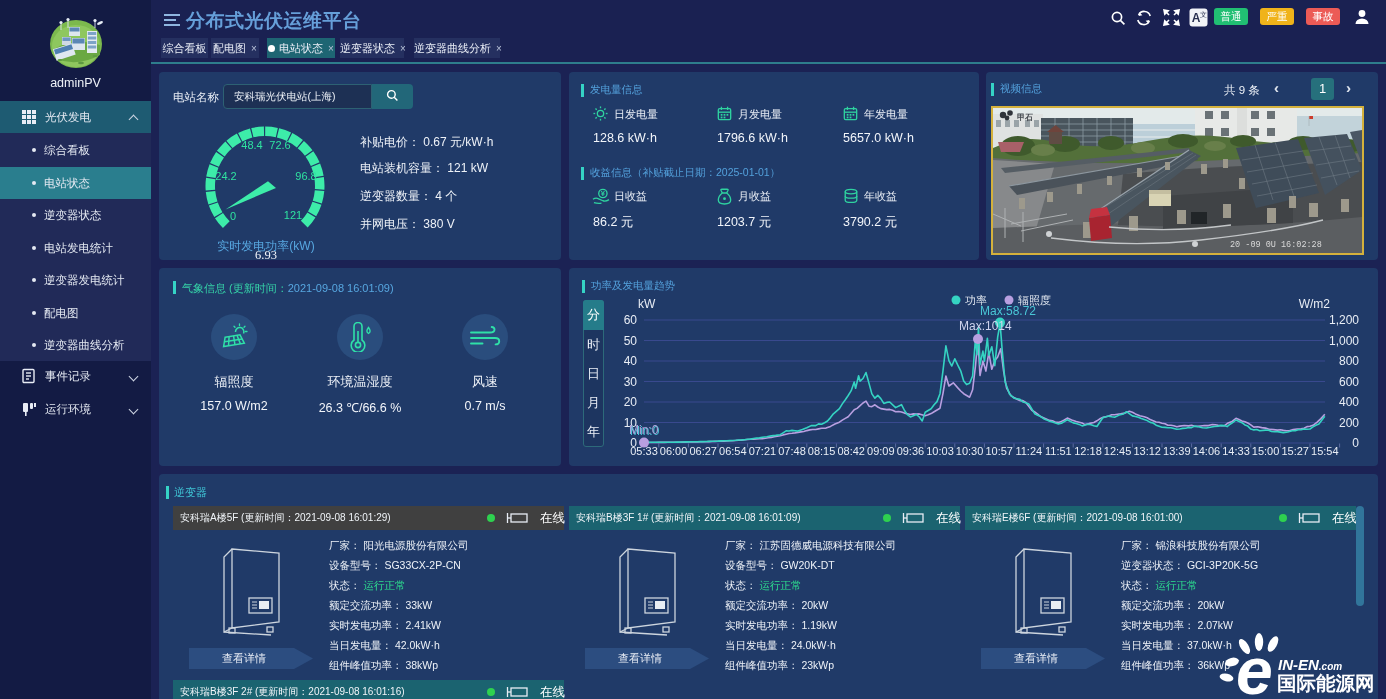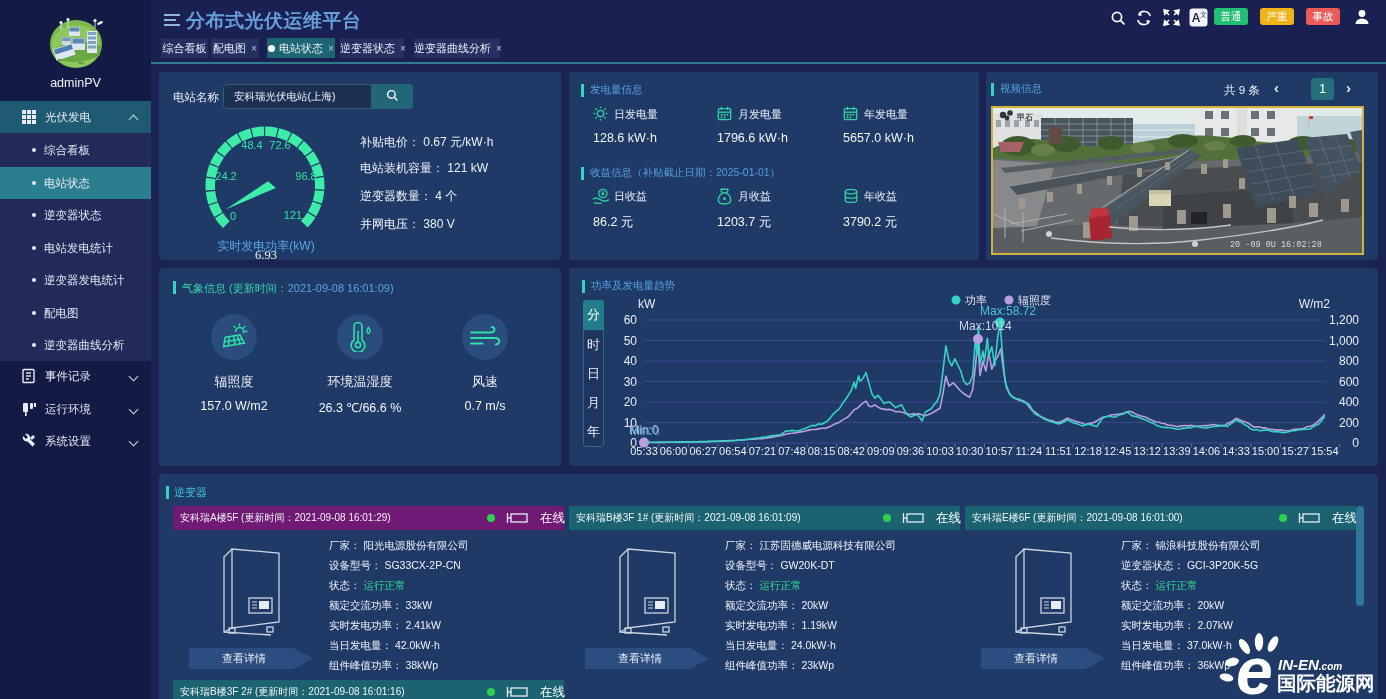--- a/index.html
+++ b/index.html
@@ -135,30 +135,20 @@
     <div class="mitem abs" style="top:392.5px;">
       <svg class="ic" viewBox="0 0 16 16">
           <g fill="#e8ecf5">
             <rect x="2" y="2" width="5" height="9" rx="1"></rect>
             <rect x="9" y="2" width="3" height="6" rx="1"></rect>
             <rect x="13" y="2" width="2" height="4"></rect>
             <rect x="4" y="11" width="1.6" height="4"></rect>
           </g>
         </svg>
       <span class="tx">运行环境</span>
-        <span class="car"></span>
-    </div>
-    <div class="mitem abs" style="top:425px;">
-      <svg class="ic" viewBox="0 0 16 16">
-          <g fill="#e8ecf5">
-            <path d="M2 3 l3 3 2 -2 -3 -3 a4 4 0 0 1 5 5 l5 5 -2.5 2.5 -5 -5 a4 4 0 0 1 -4.5 -5.5z"></path>
-            <path d="M12 2 l2 2 -3 3 -2 -2 z"></path>
-          </g>
-        </svg>
-      <span class="tx">系统设置</span>
         <span class="car"></span>
     </div>
   </div>
   <div id="header" class="abs">
     <svg class="abs" style="left:12px;top:13px" width="18" height="14" viewBox="0 0 18 14">
         <g stroke="#8fb6e0" stroke-width="2">
           <line x1="1" y1="2" x2="17" y2="2"></line>
           <line x1="1" y1="7" x2="13" y2="7"></line>
           <line x1="1" y1="12" x2="17" y2="12"></line>
         </g>
@@ -604,21 +594,21 @@
     <div class="abs" style="left:14px;top:32px;width:21px;height:30px;background:#257c8a;border-radius:3px 3px 0 0;color:#fff;font-size:13px;text-align:center;line-height:30px;">分</div>
     <div class="abs" style="left:14px;top:62px;width:21px;height:29px;color:#e8edf5;font-size:13px;text-align:center;line-height:29px;">时</div>
     <div class="abs" style="left:14px;top:91px;width:21px;height:29px;color:#e8edf5;font-size:13px;text-align:center;line-height:29px;">日</div>
     <div class="abs" style="left:14px;top:120px;width:21px;height:29px;color:#e8edf5;font-size:13px;text-align:center;line-height:29px;">月</div>
     <div class="abs" style="left:14px;top:149px;width:21px;height:29px;color:#e8edf5;font-size:13px;text-align:center;line-height:29px;">年</div>
   </div>
   <div id="p6" class="panel abs" style="left:159px;top:474px;width:1219px;height:225px;border-radius:4px 4px 0 0;overflow:hidden;">
     <div class="abs" style="left:7px;top:12px;width:3px;height:13px;background:#35d3c5;"></div>
     <div class="abs" style="left:15px;top:11px;font-size:11px;color:#3fc3d4;">逆变器</div>
     <div class="abs" style="left:14px;top:32px;width:391px;height:170px;">
-      <div class="abs" style="left:0;top:0;width:391px;height:24px;background:#701a75;color:#f0f4f8;font-size:10px;line-height:24px;"><span style="margin-left:7px;">安科瑞A楼5F (更新时间：2021-09-08 16:01:29)</span>
+      <div class="abs" style="left:0;top:0;width:391px;height:24px;background:#404040;color:#f0f4f8;font-size:10px;line-height:24px;"><span style="margin-left:7px;">安科瑞A楼5F (更新时间：2021-09-08 16:01:29)</span>
         <div class="abs" style="left:314px;top:8px;width:8px;height:8px;border-radius:50%;background:#2ed14f;"></div>
 <svg class="abs" style="left:333px;top:5px" width="22" height="14" viewBox="0 0 22 14">
             <g fill="none" stroke="#e8edf5" stroke-width="1.3">
               <line x1="1.5" y1="2" x2="1.5" y2="12"></line>
               <line x1="1.5" y1="7" x2="5" y2="7"></line>
               <rect x="5" y="3" width="16" height="8"></rect>
             </g>
           </svg>
 <div class="abs" style="left:367px;top:0;font-size:12.5px;color:#fff;line-height:24px;white-space:nowrap;">在线</div>
       </div>

